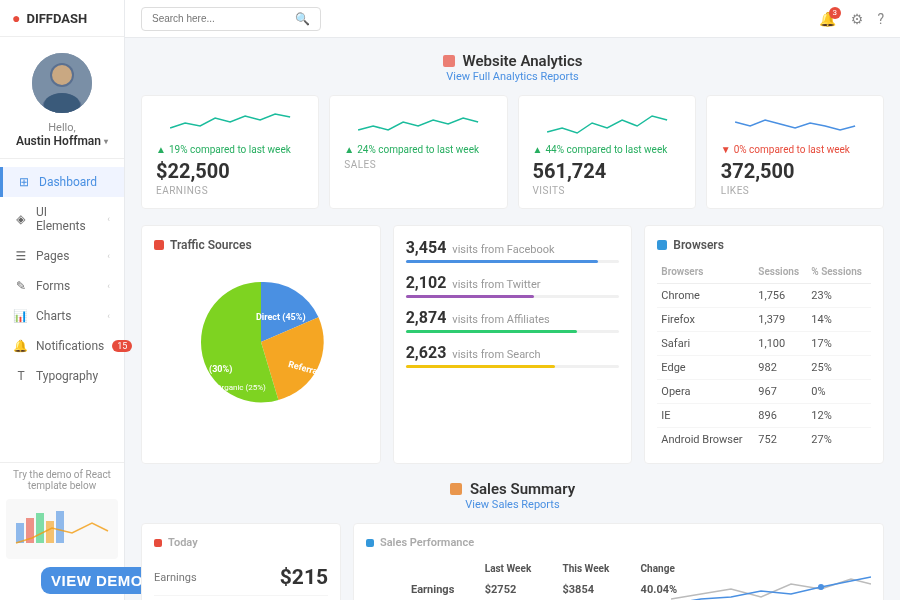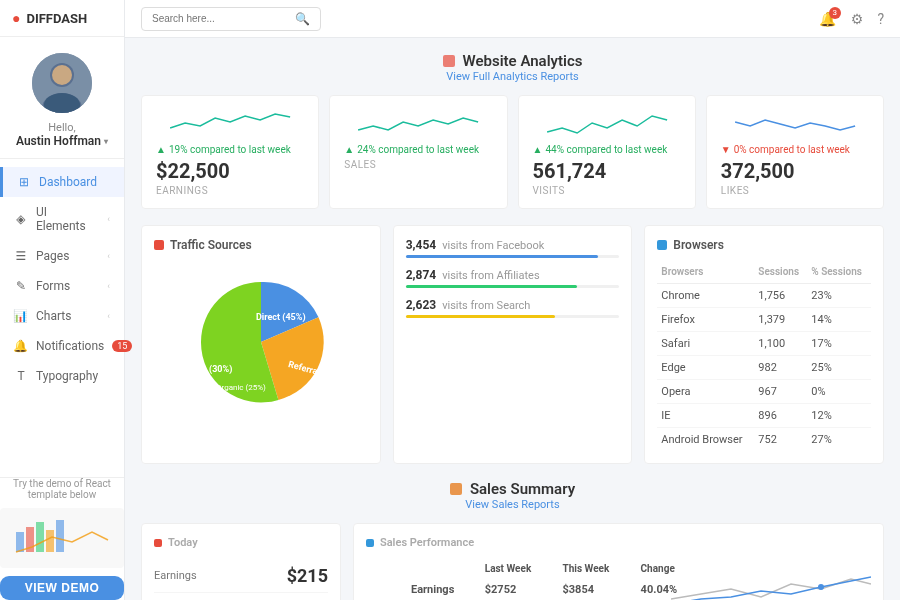--- a/index.html
+++ b/index.html
@@ -17,24 +17,24 @@
     .user-name { font-size: 12px; font-weight: 600; color: #333; display: flex; align-items: center; gap: 3px; }
     .caret { font-size: 8px; color: #888; }
 
     .sidebar-nav { flex: 1; padding: 8px 0; }
     .nav-item { display: flex; align-items: center; gap: 8px; padding: 8px 14px; cursor: pointer; color: #666; font-size: 12px; position: relative; }
     .nav-item.active { background: #f0f4ff; color: #4a90e2; border-left: 3px solid #4a90e2; }
     .nav-icon { width: 14px; height: 14px; display: flex; align-items: center; justify-content: center; font-size: 12px; }
     .nav-badge { background: #e74c3c; color: #fff; border-radius: 10px; padding: 1px 5px; font-size: 9px; margin-left: auto; }
     .nav-arrow { margin-left: auto; font-size: 9px; color: #ccc; }
 
-    .demo-section { padding: 0; border-top: 1px solid #eee; }
+    .demo-section { padding: 6px; border-top: 1px solid #eee; }
     .demo-text { font-size: 10px; color: #999; text-align: center; margin-bottom: 8px; }
     .demo-preview { background: #f8f8f8; border-radius: 4px; padding: 4px; margin-bottom: 8px; height: 60px; overflow: hidden; }
-    .demo-btn { background: #4a90e2; color: #fff; border: none; border-radius: 9px; padding: 5px 10px; font-size: 12px; font-weight: 600; cursor: pointer; width: 100%; letter-spacing: 0.5px; }
+    .demo-btn { background: #4a90e2; color: #fff; border: none; border-radius: 9px; padding: 5px 10px; font-size: 15px; font-weight: 600; cursor: pointer; width: 100%; letter-spacing: 0.5px; margin-left: 35px; }
 
     
     .main { flex: 1; display: flex; flex-direction: column; height: 600px; overflow-y: auto; }
 
     
     .topbar { background: #fff; border-bottom: 1px solid #e8eaed; padding: 8px 16px; display: flex; align-items: center; justify-content: space-between; height: 38px; flex-shrink: 0; }
     .search-box { display: flex; align-items: center; border: 1px solid #ddd; border-radius: 4px; padding: 4px 10px; gap: 6px; width: 180px; }
     .search-input { border: none; outline: none; font-size: 10px; color: #888; background: transparent; width: 140px; }
     .search-icon { color: #bbb; font-size: 12px; }
     .topbar-icons { display: flex; align-items: center; gap: 14px; }
@@ -69,21 +69,21 @@
     .card-title-dot.red { background: #e74c3c; }
     .card-title-dot.teal { background: #1abc9c; }
     .card-title-dot.blue { background: #3498db; }
 
     
     .pie-container { display: flex; justify-content: center; align-items: center; padding: 10px 0; }
 
     
     .referral-item { margin-bottom: 10px; }
     .referral-header { display: flex; align-items: baseline; gap: 6px; margin-bottom: 3px; }
-    .referral-count { font-size: 12px; font-weight: 700; color: #333; }
+    .referral-count { font-size: 16px; font-weight: 700; color: #333; }
     .referral-label { font-size: 11px; color: #999; }
     .referral-bar-bg { height: 3px; background: #f0f0f0; border-radius: 2px; }
     .referral-bar { height: 3px; border-radius: 2px; }
     .bar-blue { background: #4a90e2; }
     .bar-purple { background: #9b59b6; }
     .bar-green { background: #2ecc71; }
     .bar-yellow { background: #f1c40f; }
 
     
     .browsers-table { width: 100%; border-collapse: collapse; }
@@ -92,21 +92,21 @@
     .browsers-table tr:last-child td { border-bottom: none; }
 
     
     .sales-row { display: grid; grid-template-columns: 200px 1fr; gap: 12px; margin-bottom: 16px; }
     .today-card { background: #fff; border-radius: 4px; border: 1px solid #eee; padding: 12px; }
     .today-label { font-size: 11px; color: #aaa; margin-bottom: 10px; font-weight: 600; display: flex; align-items: center; gap: 6px; }
     .today-dot { width: 8px; height: 8px; background: #e74c3c; border-radius: 2px; }
     .today-row { display: flex; justify-content: space-between; align-items: center; padding: 6px 0; border-bottom: 1px solid #f5f5f5; }
     .today-row:last-child { border-bottom: none; }
     .today-row-label { font-size: 11px; color: #777; }
-    .today-row-value { font-size: 18px; font-weight: 700; color: #333; }
+    .today-row-value { font-size: 21px; font-weight: 700; color: #333; }
 
     .perf-card { background: #fff; border-radius: 4px; border: 1px solid #eee; padding: 12px; }
     .perf-title { font-size: 11px; color: #aaa; margin-bottom: 10px; font-weight: 600; display: flex; align-items: center; gap: 6px; }
     .perf-dot { width: 8px; height: 8px; background: #3498db; border-radius: 2px; }
     .perf-table { width: 100%; border-collapse: collapse; margin-left: 37px; }
     .perf-table th { text-align: left; font-size: 10px; color: #aaa; font-weight: 600; padding: 4px 8px; }
     .perf-table td { padding: 5px 8px; font-size: 11px; }
     .perf-table tr:first-child td, .perf-table tr:first-child th { font-weight: 700; color: #555; }
     .change-up { color: #27ae60; font-weight: 600; }
     .this-week { color: #4a90e2; }
@@ -303,20 +303,29 @@
 
       <div class="card">
         <div>
           <div class="referral-item">
             <div class="referral-header">
               <span class="referral-count">3,454</span>
               <span class="referral-label">visits from Facebook</span>
             </div>
             <div class="referral-bar-bg">
                 <div class="referral-bar bar-blue" style="width:90%"></div>
+              </div>
+          </div>
+          <div class="referral-item">
+            <div class="referral-header">
+              <span class="referral-count">2,102</span>
+              <span class="referral-label">visits from Twitter</span>
+            </div>
+            <div class="referral-bar-bg">
+                <div class="referral-bar bar-purple" style="width:60%"></div>
               </div>
           </div>
           <div class="referral-item">
             <div class="referral-header">
               <span class="referral-count">2,874</span>
               <span class="referral-label">visits from Affiliates</span>
             </div>
             <div class="referral-bar-bg">
                 <div class="referral-bar bar-green" style="width:80%"></div>
               </div>

